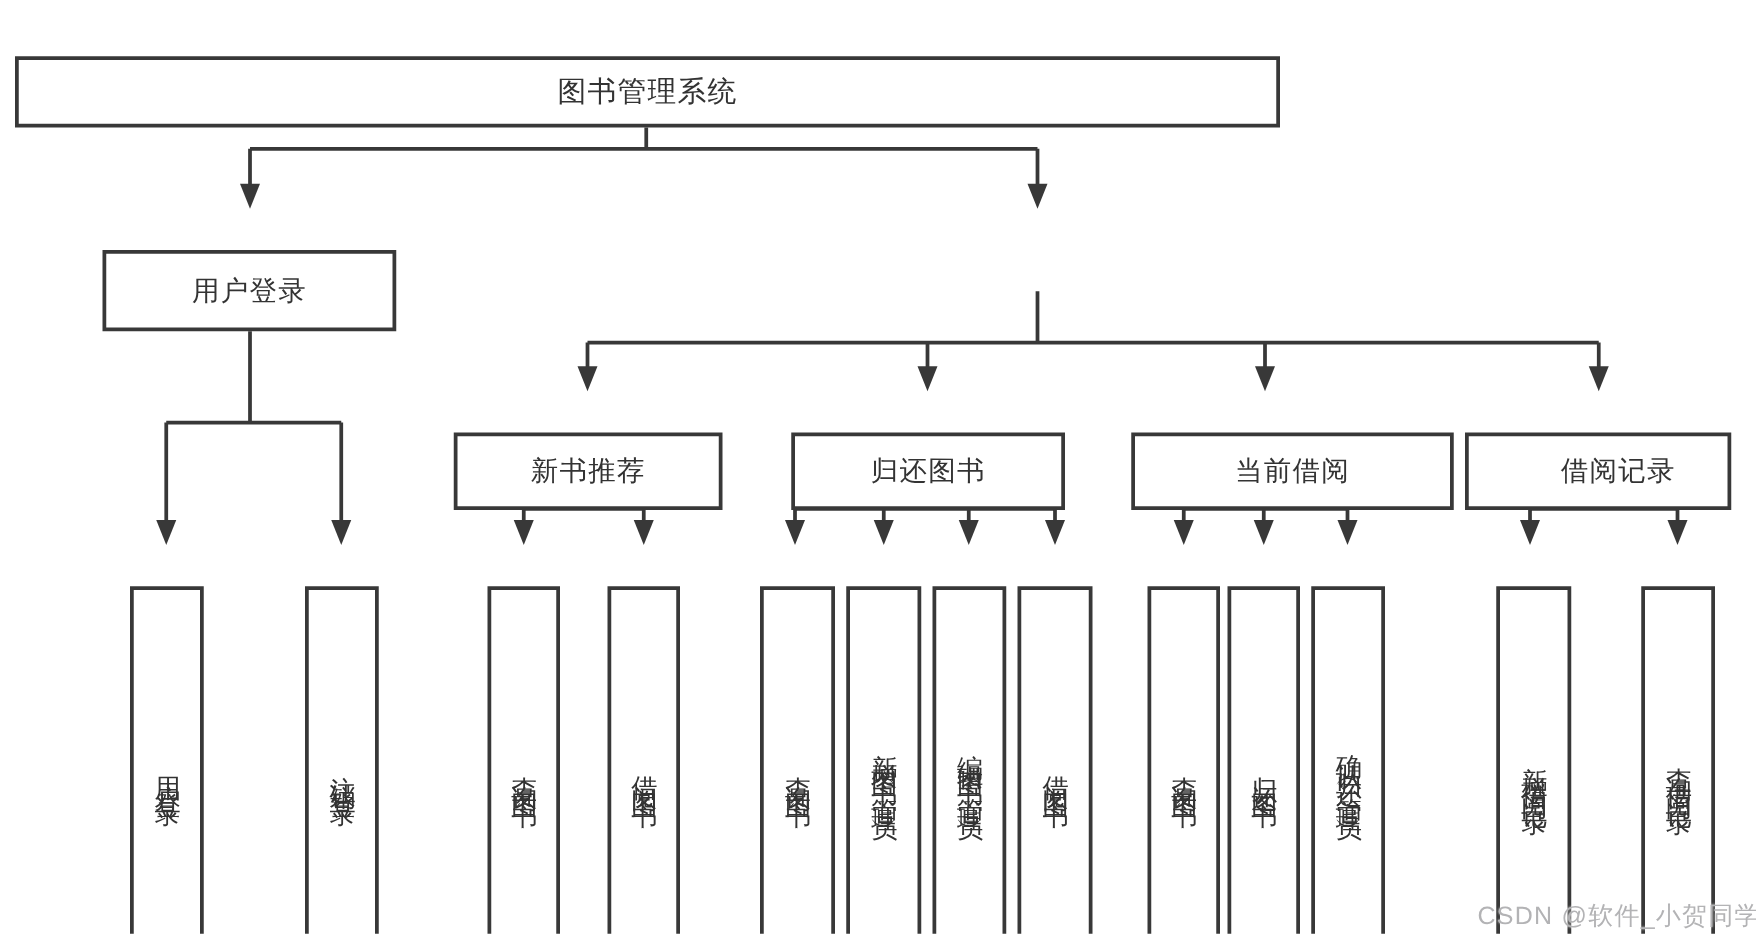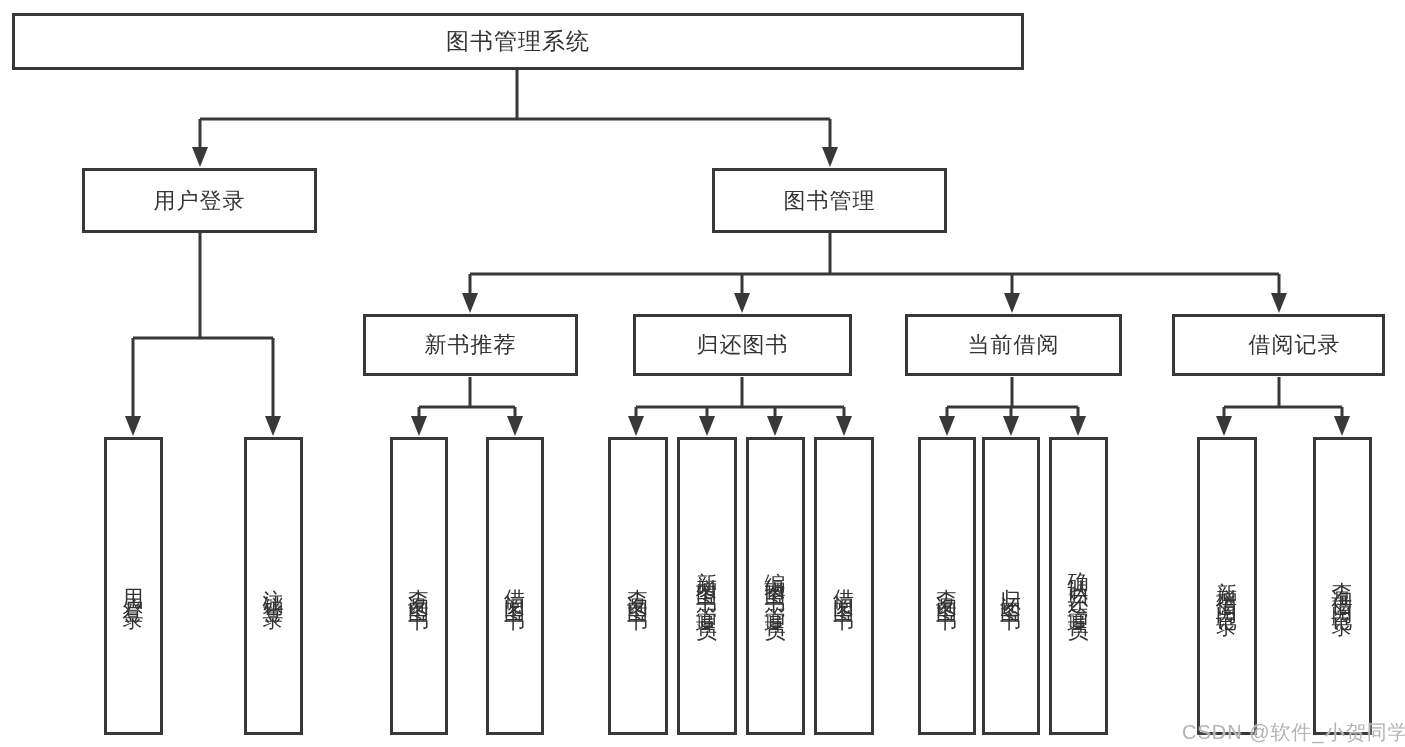--- a/index.html
+++ b/index.html
@@ -24,20 +24,21 @@
     box-sizing: border-box;
     border: 3px solid var(--line);
     background: var(--bg);
     display: flex;
     align-items: center;
     justify-content: center;
     color: var(--text);
     font-size: 22px;
     letter-spacing: 1px;
     white-space: nowrap;
+    margin-top: 32px;
   }
   .node.leaf {
     top: 437px;
     height: 298px;
     font-size: 21px;
   }
   .leaf .vtext {
     writing-mode: vertical-rl;
     text-orientation: mixed;
     letter-spacing: 7px;
@@ -96,31 +97,28 @@
     <use href="#ah" x="1342" y="436"></use>
   </svg>
 
   <div class="node" style="left:12px; top:13px; width:1012px; height:57px; font-size:23px;">
     <span>图书管理系统</span>
   </div>
 
   <div class="node" style="left:82px; top:168px; width:235px; height:65px;">
     <span>用户登录</span>
   </div>
-  <div class="node" style="left:712px; top:168px; width:235px; height:65px;">
-    <span>图书管理</span>
-  </div>
 
   <div class="node" style="left:363px; top:314px; width:215px; height:62px;font-family:Liberation Mono, monospace;">
     <span>新书推荐</span>
   </div>
   <div class="node" style="left:633px; top:314px; width:219px; height:62px;">
     <span>归还图书</span>
   </div>
-  <div class="node" style="left:905px; top:314px; width:217px; height:62px;">
+  <div class="node" style="left:905px; top:314px; width:258px; height:62px;">
     <span>当前借阅</span>
   </div>
   <div class="node" style="left:1172px; top:314px; width:213px; height:62px;padding-left:32px;">
     <span>借阅记录</span>
   </div>
 
   <div class="node leaf" style="left:104px; width:59px;">
     <span class="vtext">用户登录</span>
   </div>
   <div class="node leaf" style="left:244px; width:59px;">

